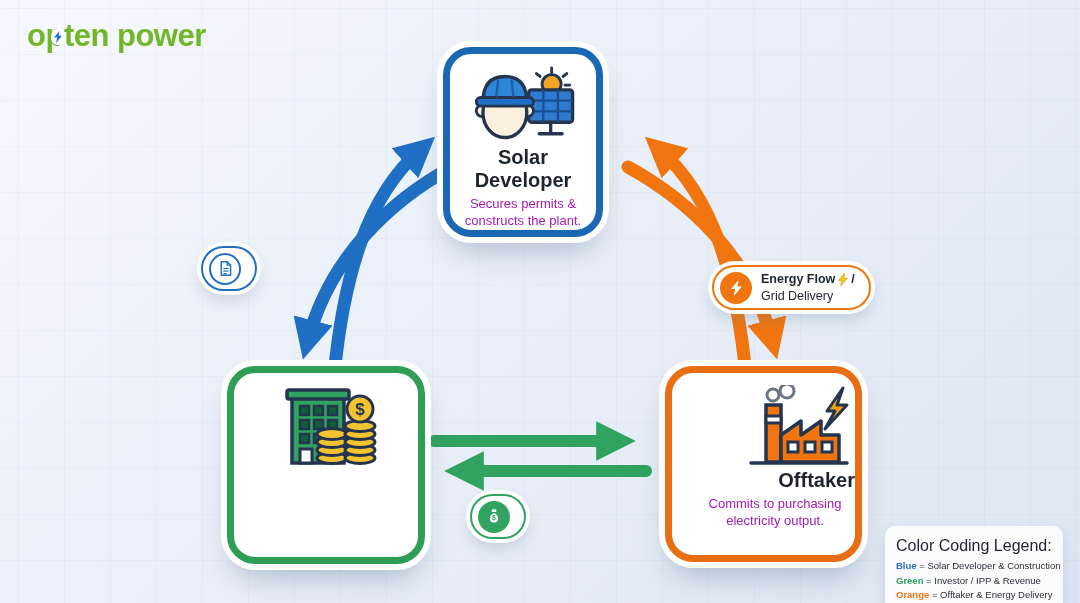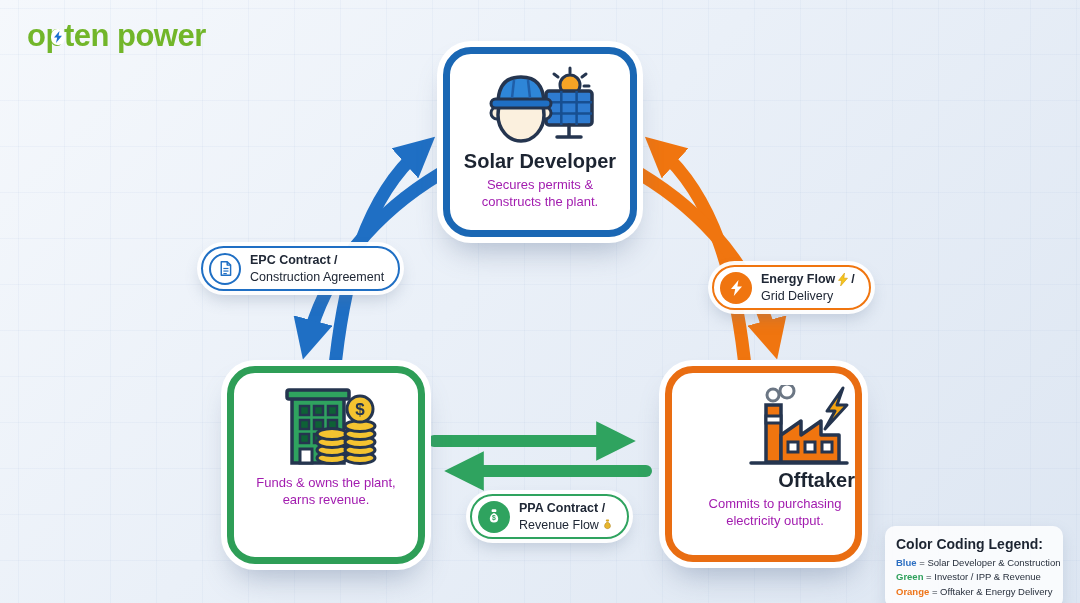--- a/index.html
+++ b/index.html
@@ -30,21 +30,21 @@
     box-shadow:0 0 0 6px #ffffff,0 18px 30px -6px rgba(96,115,148,.45);
     display:flex;flex-direction:column;align-items:center;text-align:center;
     box-sizing:border-box;
   }
   .node-blue{border:7px solid #1a67b4;}
   .node-green{border:7px solid #2e9e57;}
   .node-orange{border:7px solid #e96d12;}
   .node-icon{margin-top:12px;}
   .node-title{font-size:20px;font-weight:700;color:#1c2431;margin-top:2px;line-height:1.15;}
   .node-desc{font-size:13px;color:#a21caf;line-height:1.3;margin-top:4px;}
-  #node-solar{left:443px;top:47px;width:194px;height:190px;}
+  #node-solar{left:443px;top:47px;width:160px;height:190px;}
   #node-solar .node-desc{width:150px;}
   #node-investor{left:227px;top:366px;width:198px;height:198px;}
   #node-investor .node-desc{width:165px;}
   #node-offtaker{left:665px;top:366px;width:197px;height:196px;align-items:flex-end;}
   #node-offtaker .node-desc{width:160px;}
   
   .pill{
     position:absolute;z-index:3;display:flex;align-items:center;gap:9px;
     background:#ffffff;border-radius:24px;padding:0 14px 0 6px;height:45px;
     box-sizing:border-box;
@@ -63,21 +63,21 @@
   #pill-epc{left:201px;top:246px;}
   #pill-energy{left:712px;top:246px;}
   #pill-ppa{left:470px;top:494px;}
   
   .legend{
     position:absolute;left:885px;top:526px;width:178px;z-index:3;box-sizing:border-box;
     background:rgba(255,255,255,.82);border-radius:10px;padding:8px 11px;
     box-shadow:0 6px 14px rgba(110,130,160,.22);
     font-size:9.5px;color:#28303d;line-height:1.55;
   }
-  .legend-title{font-weight:700;font-size:14px;color:#1c2431;}
+  .legend-title{font-weight:400;font-size:16px;color:#1c2431;}
   .legend-row{white-space:nowrap;}
   .term{font-weight:700;margin-top:44px;}
   .term-blue{color:#2d6fc2;}
   .term-green{color:#2fa05c;}
   .term-orange{color:#ee7418;}
 </style>
 </head>
 <body>
 
 <div class="grid-overlay"></div>
@@ -167,21 +167,20 @@
         <ellipse cx="62" cy="49" rx="15" ry="5.5"></ellipse>
       <ellipse cx="90" cy="73" rx="15" ry="5.5"></ellipse>
         <ellipse cx="90" cy="65" rx="15" ry="5.5"></ellipse>
       <ellipse cx="90" cy="57" rx="15" ry="5.5"></ellipse>
         <ellipse cx="90" cy="49" rx="15" ry="5.5"></ellipse>
         <ellipse cx="90" cy="41" rx="15" ry="5.5"></ellipse>
       <circle cx="90" cy="24" r="13"></circle>
     </g>
     <text x="90" y="30" font-size="17" font-weight="bold" fill="#25354f" text-anchor="middle" font-family="'Liberation Sans',sans-serif">$</text>
   </svg>
-  <div class="node-desc">Funds &amp; owns the plant, earns revenue.</div>
 </div>
 
 <div class="node node-orange" id="node-offtaker">
   <svg class="node-icon" width="112" height="82" viewBox="0 0 112 82">
     <circle cx="30" cy="10" r="6" fill="none" stroke="#6b7684" stroke-width="3"></circle>
     <circle cx="44" cy="6" r="7" fill="none" stroke="#6b7684" stroke-width="3"></circle>
     <polygon points="100,3 84,26 92,26 82,44 104,20 94,20" fill="#f6a40e" stroke="#25354f" stroke-width="3" stroke-linejoin="round"></polygon>
     <rect x="23" y="20" width="15" height="57" fill="#f0750f" stroke="#25354f" stroke-width="3.5"></rect>
     <rect x="23" y="31" width="15" height="7" fill="#fdfdfd" stroke="#25354f" stroke-width="3"></rect>
     <path d="M38 77 V50 L58 36 V50 L78 36 V50 H96 V77 Z" fill="#f0750f" stroke="#25354f" stroke-width="3.5" stroke-linejoin="round"></path>
@@ -199,24 +198,20 @@
 <div class="pill pill-blue" id="pill-epc">
   <span class="pill-circle pc-blue">
     <svg width="17" height="17" viewBox="0 0 20 20">
       <path d="M5 2 h7 l4 4 v12 h-11 z" fill="#ffffff" stroke="#1f6fc4" stroke-width="1.7" stroke-linejoin="round"></path>
       <path d="M12 2 v4 h4" fill="none" stroke="#1f6fc4" stroke-width="1.7" stroke-linejoin="round"></path>
       <line x1="7.5" y1="10" x2="13.5" y2="10" stroke="#1f6fc4" stroke-width="1.4"></line>
       <line x1="7.5" y1="13" x2="13.5" y2="13" stroke="#1f6fc4" stroke-width="1.4"></line>
       <line x1="7.5" y1="16" x2="11.5" y2="16" stroke="#1f6fc4" stroke-width="1.4"></line>
     </svg>
   </span>
-  <span class="pill-text">
-    <span class="l1">EPC Contract /</span>
-    <span class="l2">Construction Agreement</span>
-  </span>
 </div>
 
 <div class="pill pill-orange" id="pill-energy">
   <span class="pill-circle pc-orange">
     <svg width="13" height="16" viewBox="0 0 13 16">
         <polygon points="8.5,0 1,9 5.2,9 3.8,16 12,6.5 7.4,6.5" fill="#ffffff"></polygon>
       </svg>
   </span>
   <span class="pill-text">
     <span class="l1">
@@ -231,30 +226,20 @@
 </div>
 
 <div class="pill pill-green" id="pill-ppa">
   <span class="pill-circle pc-green">
     <svg width="16" height="17" viewBox="0 0 20 21">
       <rect x="7" y="1.5" width="6" height="3.5" rx="1.5" fill="#ffffff"></rect>
       <path d="M10 6 C3.5 8.5 2.5 18 10 18 C17.5 18 16.5 8.5 10 6 Z" fill="#ffffff"></path>
       <text x="10" y="15.3" font-size="8.5" font-weight="bold" fill="#2fa35f" text-anchor="middle" font-family="'Liberation Sans',sans-serif">$</text>
     </svg>
   </span>
-  <span class="pill-text">
-    <span class="l1">PPA Contract /</span>
-    <span class="l2" style="display:flex;align-items:center;gap:3px;">
-      <span>Revenue Flow</span>
-      <svg width="11" height="13" viewBox="0 0 20 21">
-        <rect x="7" y="1.5" width="6" height="3.5" rx="1.5" fill="#d9a520"></rect>
-        <path d="M10 6 C3.5 8.5 2.5 18 10 18 C17.5 18 16.5 8.5 10 6 Z" fill="#e8b62c" stroke="#a87a10" stroke-width="1"></path>
-      </svg>
-    </span>
-  </span>
 </div>
 
 <div class="legend">
   <div class="legend-title">Color Coding Legend:</div>
   <div class="legend-row"><span class="term term-blue">Blue</span><span> = Solar Developer &amp; Construction</span></div>
   <div class="legend-row"><span class="term term-green">Green</span><span> = Investor / IPP &amp; Revenue</span></div>
   <div class="legend-row"><span class="term term-orange">Orange</span><span> = Offtaker &amp; Energy Delivery</span></div>
 </div>
 
 </body></html>

